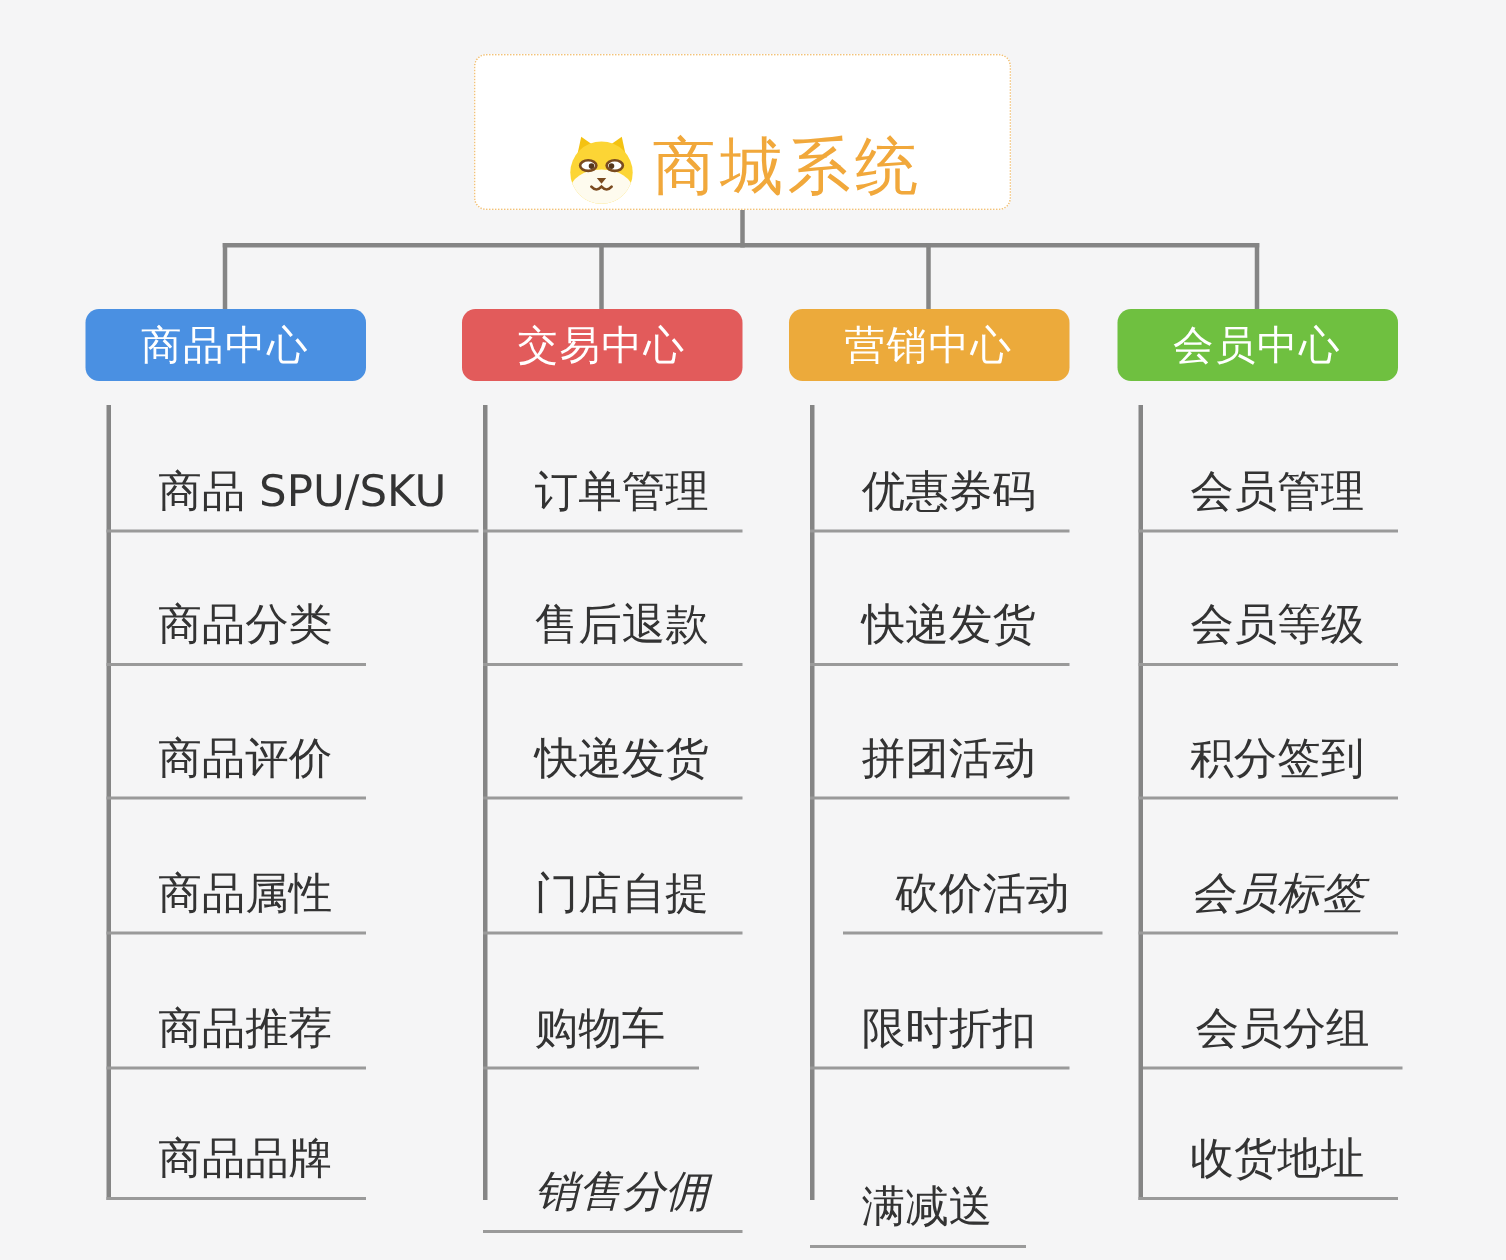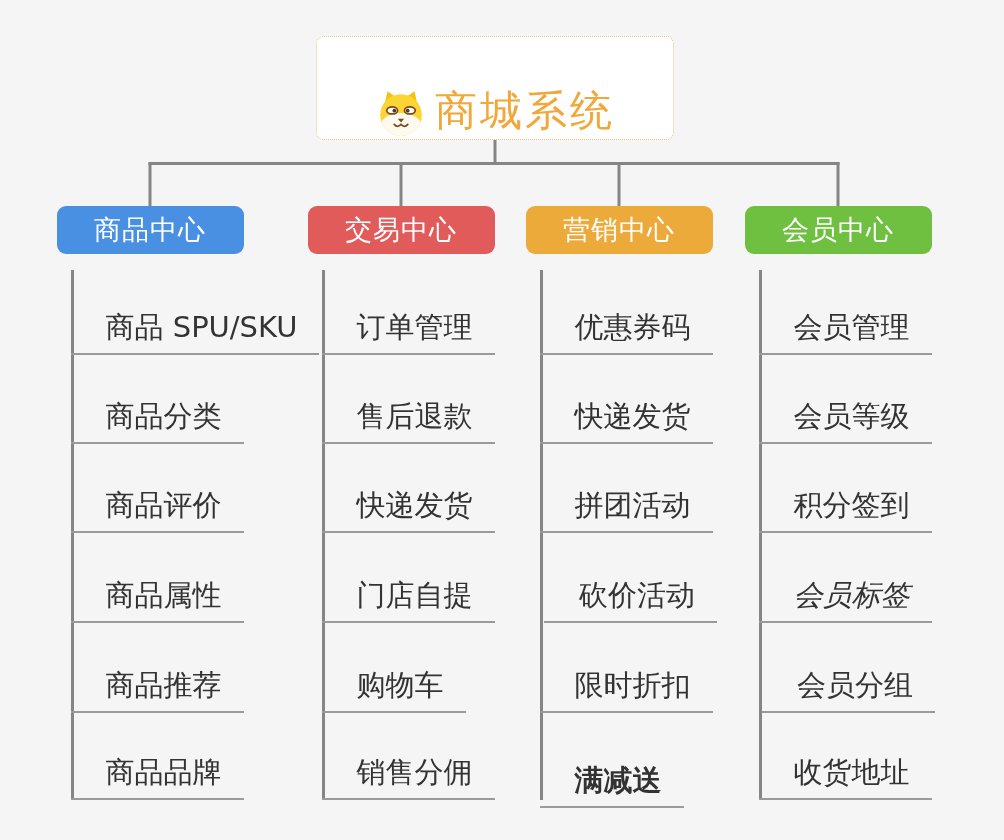--- a/index.html
+++ b/index.html
@@ -128,31 +128,31 @@
       <div class="leaf" style="left: 70.5px; top: 760px;">商品品牌</div>
       <div class="branch-box" style="left: 307.5px; top: 206px; background: rgb(226, 91, 91);">
         <span class="branch-label">交易中心</span>
       </div>
       <div class="spine" style="left: 321.5px; top: 270px; height: 530px;"></div>
       <div class="leaf" style="left: 321.5px; top: 315px;">订单管理</div>
       <div class="leaf" style="left: 321.5px; top: 404px;">售后退款</div>
       <div class="leaf" style="left: 321.5px; top: 493px;">快递发货</div>
       <div class="leaf" style="left: 321.5px; top: 583px;">门店自提</div>
       <div class="leaf" style="left: 321.5px; top: 673px;">购物车</div>
-      <div class="leaf" style="left: 321.5px; top: 760px;">销售分佣</div>
+      <div class="leaf" style="left: 321.5px; top: 782px; font-style: italic;">销售分佣</div>
       <div class="branch-box" style="left: 525.5px; top: 206px; background: rgb(236, 170, 59);">
         <span class="branch-label">营销中心</span>
       </div>
       <div class="spine" style="left: 539.5px; top: 270px; height: 530px;"></div>
       <div class="leaf" style="left: 539.5px; top: 315px;">优惠券码</div>
       <div class="leaf" style="left: 539.5px; top: 404px;">快递发货</div>
       <div class="leaf" style="left: 539.5px; top: 493px;">拼团活动</div>
-      <div class="leaf" style="left: 544px; top: 583px;">砍价活动</div>
+      <div class="leaf" style="left: 562px; top: 583px;">砍价活动</div>
       <div class="leaf" style="left: 539.5px; top: 673px;">限时折扣</div>
-      <div class="leaf" style="left: 539.5px; top: 768px; font-weight: bold;">满减送</div>
+      <div class="leaf" style="left: 539.5px; top: 792px;">满减送</div>
       <div class="branch-box" style="left: 744.5px; top: 206px; background: rgb(111, 192, 64);">
         <span class="branch-label">会员中心</span>
       </div>
       <div class="spine" style="left: 758.5px; top: 270px; height: 530px;"></div>
       <div class="leaf" style="left: 758.5px; top: 315px;">会员管理</div>
       <div class="leaf" style="left: 758.5px; top: 404px;">会员等级</div>
       <div class="leaf" style="left: 758.5px; top: 493px;">积分签到</div>
       <div class="leaf" style="left: 758.5px; top: 583px; font-style: italic;">会员标签</div>
       <div class="leaf" style="left: 762px; top: 673px;">会员分组</div>
       <div class="leaf" style="left: 758.5px; top: 760px;">收货地址</div>

